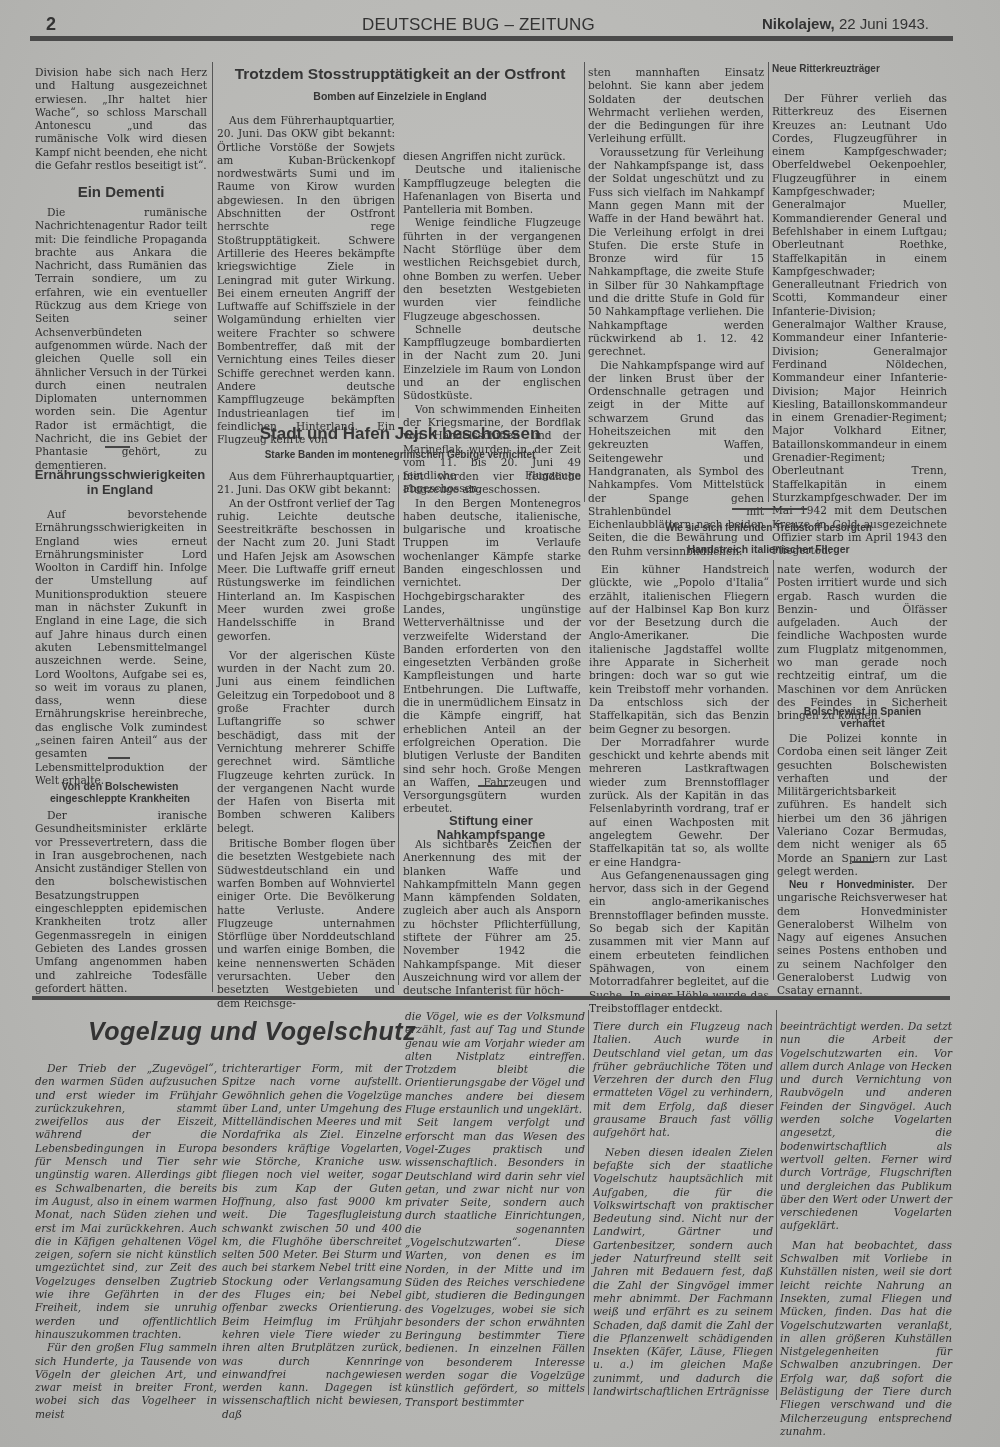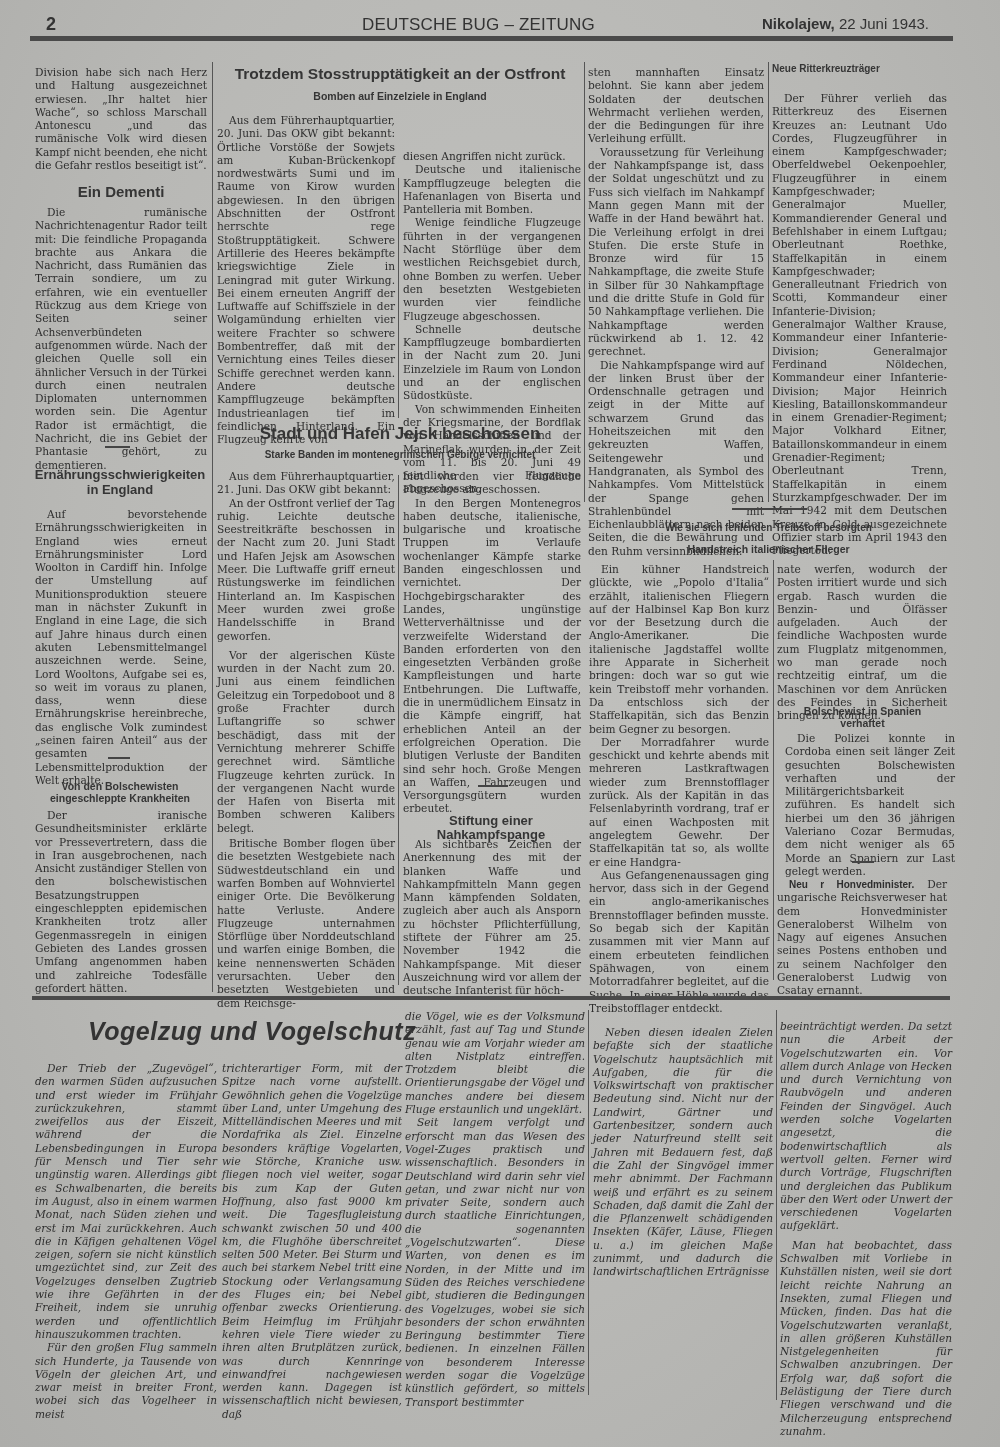--- a/index.html
+++ b/index.html
@@ -124,21 +124,21 @@
     <p>Aus Gefangenenaussagen ging hervor, dass sich in der Gegend ein anglo-amerikanisches Brennstofflager befinden musste. So begab sich der Kapitän zusammen mit vier Mann auf einem erbeuteten feindlichen Spähwagen, von einem Motorradfahrer begleitet, auf die Suche. In einer Höhle wurde das Treibstofflager entdeckt.</p>
   </div>
   <div class="block" style="left:777px;top:563px;width:170px;">
     <p class="noind">nate werfen, wodurch der Posten irritiert wurde und sich ergab. Rasch wurden die Benzin- und Ölfässer aufgeladen. Auch der feindliche Wachposten wurde zum Flugplatz mitgenommen, wo man gerade noch rechtzeitig eintraf, um die Maschinen vor dem Anrücken des Feindes in Sicherheit bringen zu können.</p>
   </div>
 
   <div class="h1" style="left:775px;top:705px;width:175px;font-size:10.5px;line-height:12px;">
     <div>Bolschewist in Spanien</div>
     <div>verhaftet</div>
   </div>
-  <div class="block" style="left:777px;top:732px;width:170px;margin-left:8px;">
+  <div class="block" style="left:777px;top:732px;width:170px;">
     <p>Die Polizei konnte in Cordoba einen seit länger Zeit gesuchten Bolschewisten verhaften und der Militärgerichtsbarkeit zuführen. Es handelt sich hierbei um den 36 jährigen Valeriano Cozar Bermudas, dem nicht weniger als 65 Morde an Spaniern zur Last gelegt werden.</p>
   </div>
   <div class="sep" style="left:852px;top:861px;width:22px;"></div>
 
   <div class="block" style="left:777px;top:878px;width:170px;">
     <p><b style="font-family:'Liberation Sans',sans-serif;font-size:10px;">Neu r Honvedminister.</b> <span>Der ungarische Reichsverweser hat dem Honvedminister Generaloberst Wilhelm von Nagy auf eigenes Ansuchen seines Postens enthoben und zu seinem Nachfolger den Generaloberst Ludwig von Csatay ernannt.</span></p>
   </div>
 
   <div class="rule-bottom"></div>
 
@@ -149,20 +149,21 @@
   </div>
   <div class="block italic" style="left:222px;top:1062px;width:180px;">
     <p class="noind">trichterartiger Form, mit der Spitze nach vorne aufstellt. Gewöhnlich gehen die Vogelzüge über Land, unter Umgehung des Mittelländischen Meeres und mit Nordafrika als Ziel. Einzelne besonders kräftige Vogelarten, wie Störche, Kraniche usw. fliegen noch viel weiter, sogar bis zum Kap der Guten Hoffnung, also fast 9000 km weit. Die Tagesflugleistung schwankt zwischen 50 und 400 km, die Flughöhe überschreitet selten 500 Meter. Bei Sturm und auch bei starkem Nebel tritt eine Stockung oder Verlangsamung des Fluges ein; bei Nebel offenbar zwecks Orientierung. Beim Heimflug im Frühjahr kehren viele Tiere wieder zu ihren alten Brutplätzen zurück, was durch Kennringe einwandfrei nachgewiesen werden kann. Dagegen ist wissenschaftlich nicht bewiesen, daß</p>
   </div>
   <div class="block italic" style="left:405px;top:1010px;width:180px;">
     <p class="noind">die Vögel, wie es der Volksmund erzählt, fast auf Tag und Stunde genau wie am Vorjahr wieder am alten Nistplatz eintreffen. Trotzdem bleibt die Orientierungsgabe der Vögel und manches andere bei diesem Fluge erstaunlich und ungeklärt.</p>
     <p>Seit langem verfolgt und erforscht man das Wesen des Vogel-Zuges praktisch und wissenschaftlich. Besonders in Deutschland wird darin sehr viel getan, und zwar nicht nur von privater Seite, sondern auch durch staatliche Einrichtungen, die sogenannten „Vogelschutzwarten“. Diese Warten, von denen es im Norden, in der Mitte und im Süden des Reiches verschiedene gibt, studieren die Bedingungen des Vogelzuges, wobei sie sich besonders der schon erwähnten Beringung bestimmter Tiere bedienen. In einzelnen Fällen von besonderem Interesse werden sogar die Vogelzüge künstlich gefördert, so mittels Transport bestimmter</p>
   </div>
   <div class="vline" style="left:588px;top:1010px;height:385px;"></div>
   <div class="block italic" style="left:593px;top:1020px;width:180px;">
+    <p class="noind">Tiere durch ein Flugzeug nach Italien. Auch wurde in Deutschland viel getan, um das früher gebräuchliche Töten und Verzehren der durch den Flug ermatteten Vögel zu verhindern, mit dem Erfolg, daß dieser grausame Brauch fast völlig aufgehört hat.</p>
     <p style="margin-top:6px;">Neben diesen idealen Zielen befaßte sich der staatliche Vogelschutz hauptsächlich mit Aufgaben, die für die Volkswirtschaft von praktischer Bedeutung sind. Nicht nur der Landwirt, Gärtner und Gartenbesitzer, sondern auch jeder Naturfreund stellt seit Jahren mit Bedauern fest, daß die Zahl der Singvögel immer mehr abnimmt. Der Fachmann weiß und erfährt es zu seinem Schaden, daß damit die Zahl der die Pflanzenwelt schädigenden Insekten (Käfer, Läuse, Fliegen u. a.) im gleichen Maße zunimmt, und dadurch die landwirtschaftlichen Erträgnisse</p>
   </div>
   <div class="vline" style="left:776px;top:1010px;height:390px;"></div>
   <div class="block italic" style="left:780px;top:1020px;width:172px;">
     <p class="noind">beeinträchtigt werden. Da setzt nun die Arbeit der Vogelschutzwarten ein. Vor allem durch Anlage von Hecken und durch Vernichtung von Raubvögeln und anderen Feinden der Singvögel. Auch werden solche Vogelarten angesetzt, die bodenwirtschaftlich als wertvoll gelten. Ferner wird durch Vorträge, Flugschriften und dergleichen das Publikum über den Wert oder Unwert der verschiedenen Vogelarten aufgeklärt.</p>
     <p style="margin-top:6px;">Man hat beobachtet, dass Schwalben mit Vorliebe in Kuhställen nisten, weil sie dort leicht reichte Nahrung an Insekten, zumal Fliegen und Mücken, finden. Das hat die Vogelschutzwarten veranlaßt, in allen größeren Kuhställen Nistgelegenheiten für Schwalben anzubringen. Der Erfolg war, daß sofort die Belästigung der Tiere durch Fliegen verschwand und die Milcherzeugung entsprechend zunahm.</p>
   </div>
 
 </div>
 

